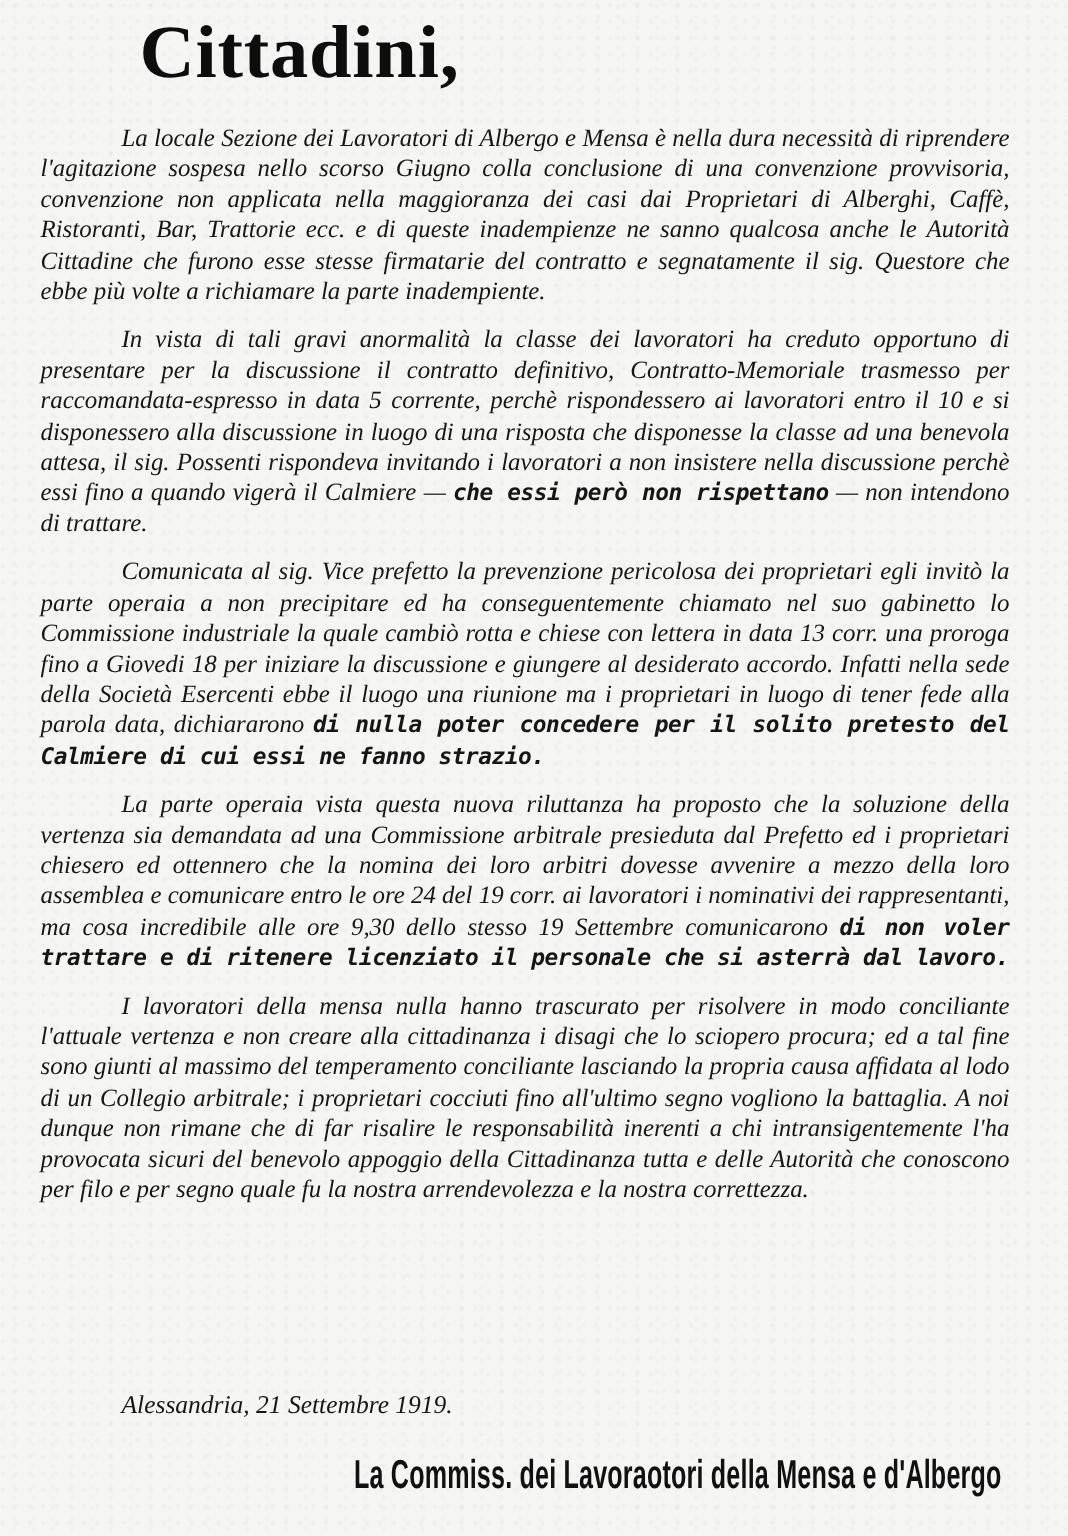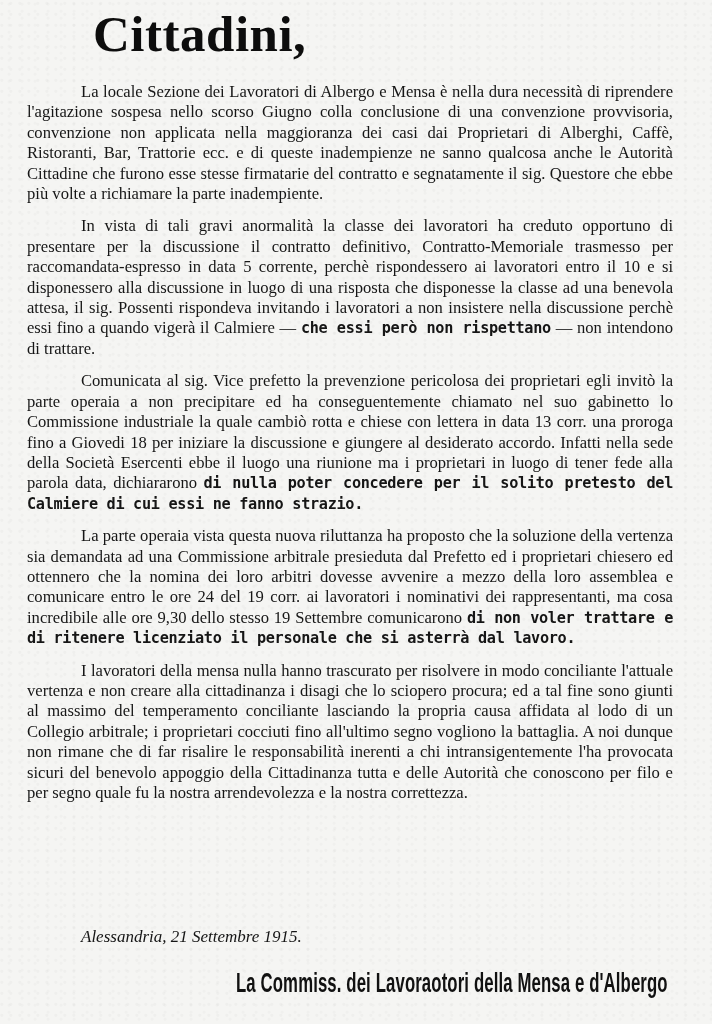--- a/index.html
+++ b/index.html
@@ -27,21 +27,21 @@
     transform-origin: left top;
     color: #0d0d0d;
     margin: 0;
   }
   .body {
     position: absolute; left: 27px; top: 82px; width: 646px;
     font-size: 16.6px; line-height: 20.4px;
     text-align: justify;
     hyphens: manual;
   }
-  .para { margin: 0; text-indent: 54px; text-align: justify; }
+  .para { margin: 0; text-indent: 54px; text-align: justify; font-style: italic; }
   .para + .para { margin-top: 12px; }
   .bold {
     font-family: "DejaVu Sans Mono", "Liberation Mono", monospace;
     font-weight: bold;
     font-size: 15.2px;
     letter-spacing: -0.3px;
   }
   .date {
     position: absolute; left: 81px; top: 927px;
     font-style: italic; font-size: 17px; line-height: 20px;
@@ -77,15 +77,15 @@
       <span>Comunicata al sig. Vice prefetto la prevenzione pericolosa dei proprietari egli invitò la parte operaia a non precipitare ed ha conseguentemente chiamato nel suo gabinetto lo Commissione industriale la quale cambiò rotta e chiese con lettera in data 13 corr. una proroga fino a Giovedi 18 per iniziare la discussione e giungere al desiderato accordo. Infatti nella sede della Società Esercenti ebbe il luogo una riunione ma i proprietari in luogo di tener fede alla parola data, dichiararono </span><span class="bold">di nulla poter concedere per il solito pretesto del Calmiere di cui essi ne fanno strazio.</span>
     </p>
     <p class="para">
       <span>La parte operaia vista questa nuova riluttanza ha proposto che la soluzione della vertenza sia demandata ad una Commissione arbitrale presieduta dal Prefetto ed i proprietari chiesero ed ottennero che la nomina dei loro arbitri dovesse avvenire a mezzo della loro assemblea e comunicare entro le ore 24 del 19 corr. ai lavoratori i nominativi dei rappresentanti, ma cosa incredibile alle ore 9,30 dello stesso 19 Settembre comunicarono </span><span class="bold">di non voler trattare e di ritenere licenziato il personale che si asterrà dal lavoro.</span>
     </p>
     <p class="para">
       <span>I lavoratori della mensa nulla hanno trascurato per risolvere in modo conciliante l'attuale vertenza e non creare alla cittadinanza i disagi che lo sciopero procura; ed a tal fine sono giunti al massimo del temperamento conciliante lasciando la propria causa affidata al lodo di un Collegio arbitrale; i proprietari cocciuti fino all'ultimo segno vogliono la battaglia. A noi dunque non rimane che di far risalire le responsabilità inerenti a chi intransigentemente l'ha provocata sicuri del benevolo appoggio della Cittadinanza tutta e delle Autorità che conoscono per filo e per segno quale fu la nostra arrendevolezza e la nostra correttezza.</span>
     </p>
   </div>
 
-  <p class="date">Alessandria, 21 Settembre 1915.</p>
+  <p class="date">Alessandria, 21 Settembre 1919.</p>
   <p class="signature">La Commiss. dei Lavoraotori della Mensa e d'Albergo</p>
 </div>
 
 </body></html>

